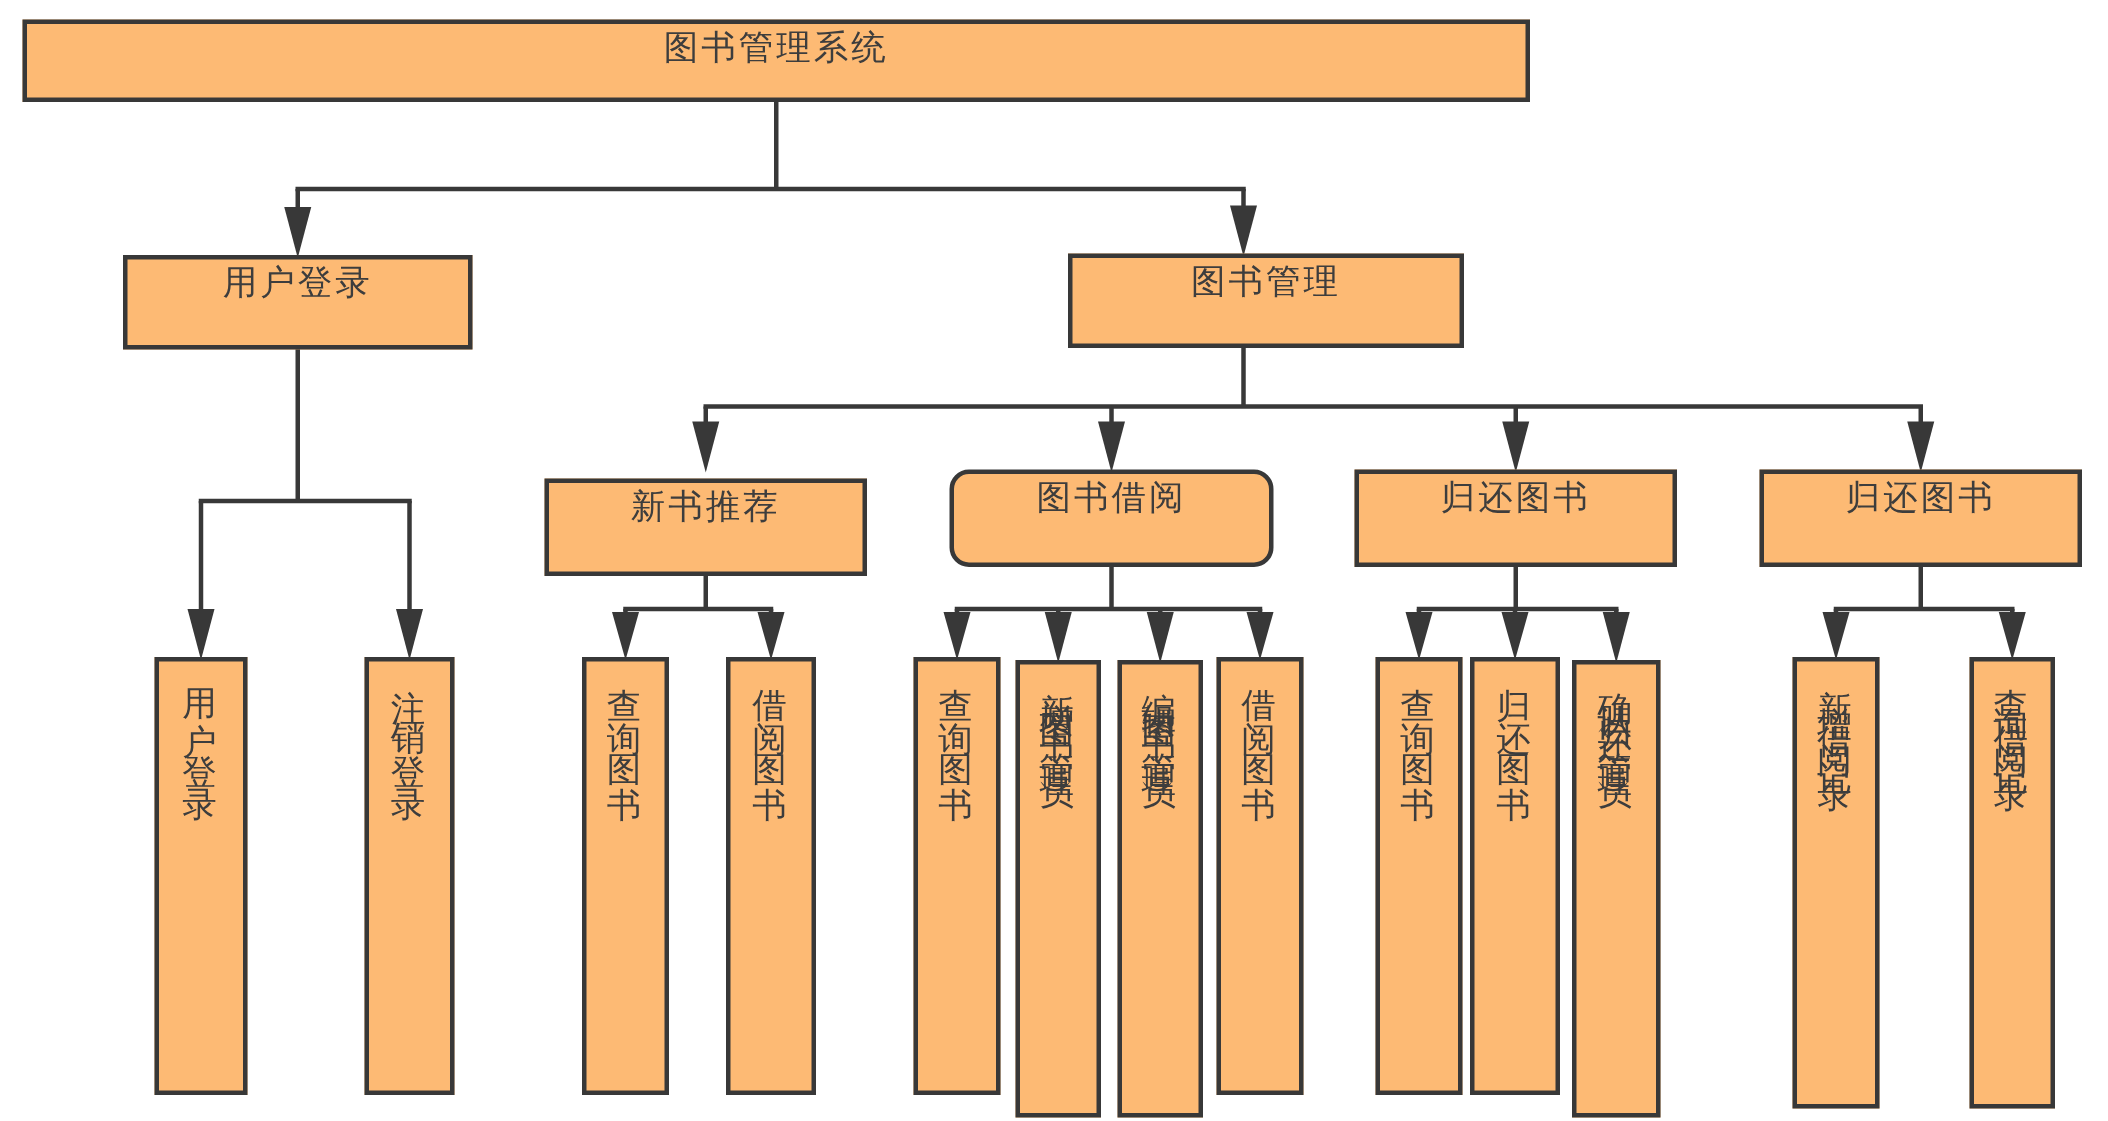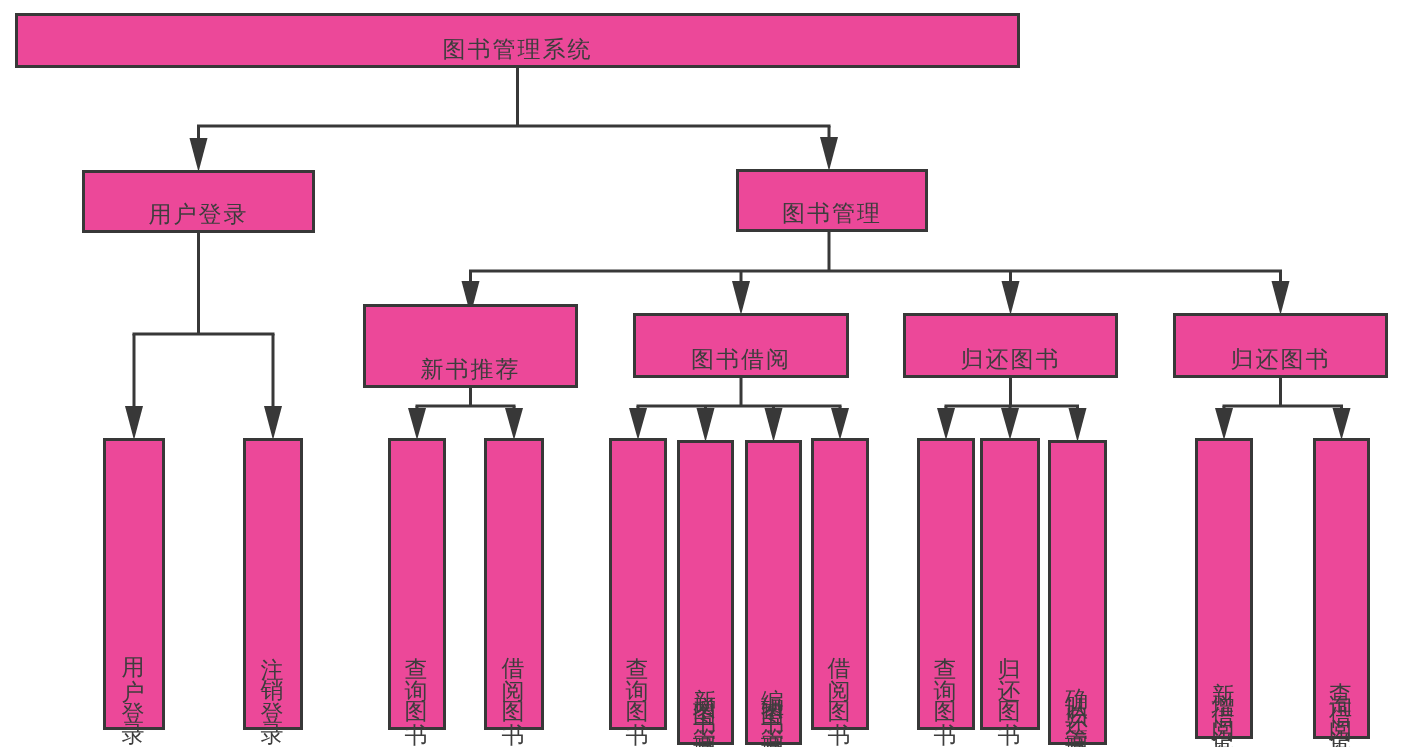--- a/index.html
+++ b/index.html
@@ -17,23 +17,23 @@
     overflow:hidden;
   }
   #wires{
     position:absolute;left:0;top:0;width:1405px;height:747px;
     pointer-events:none;
   }
   .node{
     position:absolute;
     box-sizing:border-box;
     border:3px solid var(--line);
-    background:#ec4899;
+    background:#fdba74;
     display:flex;
-    align-items:flex-end;
+    align-items:flex-start;
     justify-content:center;
     color:var(--text);
     font-size:23px;
     letter-spacing:2px;
   }
   .node .label{white-space:nowrap;}
   .node.v{font-size:23px;letter-spacing:0;}
   .node.v .label{
     writing-mode:vertical-lr;
     text-orientation:mixed;
@@ -120,27 +120,27 @@
         <polygon points="1332.5,408 1350.5,408 1341.5,440" fill="#383838"></polygon>
       </g>
     </svg>
   <div id="nodes">
       <div class="node" style="left: 15px; top: 13px; width: 1005px; height: 55px;">
         <span class="label">图书管理系统</span>
       </div>
       <div class="node" style="left: 82px; top: 170px; width: 233px; height: 63px;">
         <span class="label">用户登录</span>
       </div>
-      <div class="node" style="left: 736px; top: 169px; width: 192px; height: 63px;">
+      <div class="node" style="left: 712px; top: 169px; width: 264px; height: 63px;">
         <span class="label">图书管理</span>
       </div>
-      <div class="node" style="left: 363px; top: 304px; width: 215px; height: 84px;">
+      <div class="node" style="left: 363px; top: 319px; width: 215px; height: 65px;">
         <span class="label">新书推荐</span>
       </div>
-      <div class="node" style="left: 633px; top: 313px; width: 216px; height: 65px;">
+      <div class="node" style="left: 633px; top: 313px; width: 216px; height: 65px; border-radius: 13px;">
         <span class="label">图书借阅</span>
       </div>
       <div class="node" style="left: 903px; top: 313px; width: 215px; height: 65px;">
         <span class="label">归还图书</span>
       </div>
       <div class="node" style="left: 1173px; top: 313px; width: 215px; height: 65px;">
         <span class="label">归还图书</span>
       </div>
       <div class="node v" style="left: 103px; top: 438px; width: 62px; height: 292px;">
         <span class="label" style="letter-spacing: 22px;">用户登录</span>

